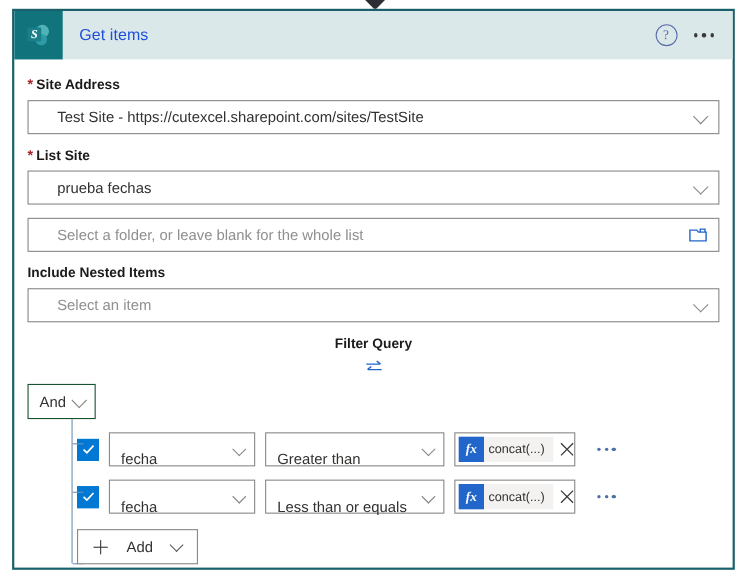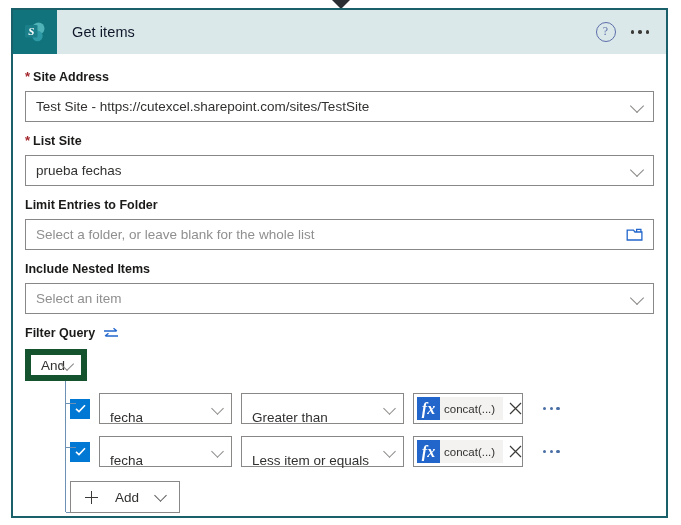--- a/index.html
+++ b/index.html
@@ -54,21 +54,21 @@
     height: 44px;
     background: #11747c;
     display: flex;
     align-items: center;
     justify-content: center;
     flex: 0 0 auto;
   }
   .card-title {
     margin-left: 15px;
     font-size: 14.5px;
-    color: #0f172a;
+    color: #1d4ed8;
     letter-spacing: .1px;
     flex: 1 1 auto;
   }
   .hdr-icons {
     display: flex;
     align-items: center;
     gap: 13px;
     margin-right: 15px;
   }
   .help-icon {
@@ -120,21 +120,21 @@
     line-height: 10px;
   }
   .input-box {
     position: relative;
     height: 31px;
     border: 1px solid #8a8886;
     background: #ffffff;
     display: flex;
     align-items: center;
     box-sizing: border-box;
-    padding: 0 34px 0 10px;
+    padding: 0 34px 0 26px;
     font-size: 13.5px;
     color: #323130;
   }
   .input-box.placeholder { color: #8f8f8f; }
   .chev {
     position: absolute;
     right: 11px;
     top: 50%;
     width: 9px;
     height: 9px;
@@ -155,29 +155,30 @@
   
   .fq-label {
     font-size: 12.5px;
     font-weight: bold;
     color: #1b1a19;
     display: flex;
     align-items: center;
     gap: 8px;
     margin-bottom: 9px;
     margin-top: 4px;
+    flex-direction: column;
   }
   .swap-icon { width: 16px; height: 13px; }
 
   .builder { position: relative; }
   .and-row { position: relative; }
   .and-box {
     width: 62px;
     height: 32px;
-    border: 6px solid #14532d;
+    border: 1px solid #14532d;
     background: #ffffff;
     display: flex;
     align-items: center;
     padding-left: 10px;
     font-size: 13.5px;
     color: #323130;
     box-sizing: border-box;
     position: relative;
   }
   .and-box .chev { right: 9px; }
@@ -254,21 +255,21 @@
     height: 23px;
     padding-right: 4px;
   }
   .fx-badge {
     width: 23px;
     height: 23px;
     background: #2266cc;
     color: #ffffff;
     font-style: italic;
     font-weight: bold;
-    font-size: 16px;
+    font-size: 12px;
     display: flex;
     align-items: center;
     justify-content: center;
     font-family: "Liberation Serif", serif;
     flex: 0 0 auto;
   }
   .token-text {
     font-size: 11.5px;
     color: #323130;
     padding: 0 4px;
@@ -384,23 +385,20 @@
           <span class="req-star">*</span>
           <span>List Site</span>
         </div>
         <div class="input-box">
           <span>prueba fechas</span>
           <span class="chev"></span>
         </div>
       </div>
 
       <div class="field">
-        <div class="field-label">
-          <span>Limit Entries to Folder</span>
-        </div>
         <div class="input-box placeholder">
           <span>Select a folder, or leave blank for the whole list</span>
           <span class="folder-icon">
             <svg width="17" height="15" viewBox="0 0 17 15">
               <path d="M1.2 3.2h6.3l1.4 1.8h7V13H1.2z" fill="none" stroke="#2266cc" stroke-width="1.3"></path>
               <path d="M10.6 5V2.3h4.3V5" fill="none" stroke="#2266cc" stroke-width="1.3"></path>
             </svg>
           </span>
         </div>
       </div>
@@ -475,21 +473,21 @@
           <div class="checkbox">
             <svg width="13" height="13" viewBox="0 0 13 13">
               <path d="M2 6.8L5 9.6 11 3.2" fill="none" stroke="#ffffff" stroke-width="1.6"></path>
             </svg>
           </div>
           <div class="sel field-sel">
             <span>fecha</span>
             <span class="chev"></span>
           </div>
           <div class="sel op-sel">
-            <span>Less item or equals</span>
+            <span>Less than or equals</span>
             <span class="chev"></span>
           </div>
           <div class="value-box">
             <div class="token">
               <span class="fx-badge">fx</span>
               <span class="token-text">concat(...)</span>
             </div>
             <span class="token-x">
               <svg width="15" height="15" viewBox="0 0 15 15">
                 <path d="M2 2L13 13M13 2L2 13" fill="none" stroke="#3b3a39" stroke-width="1.2"></path>

